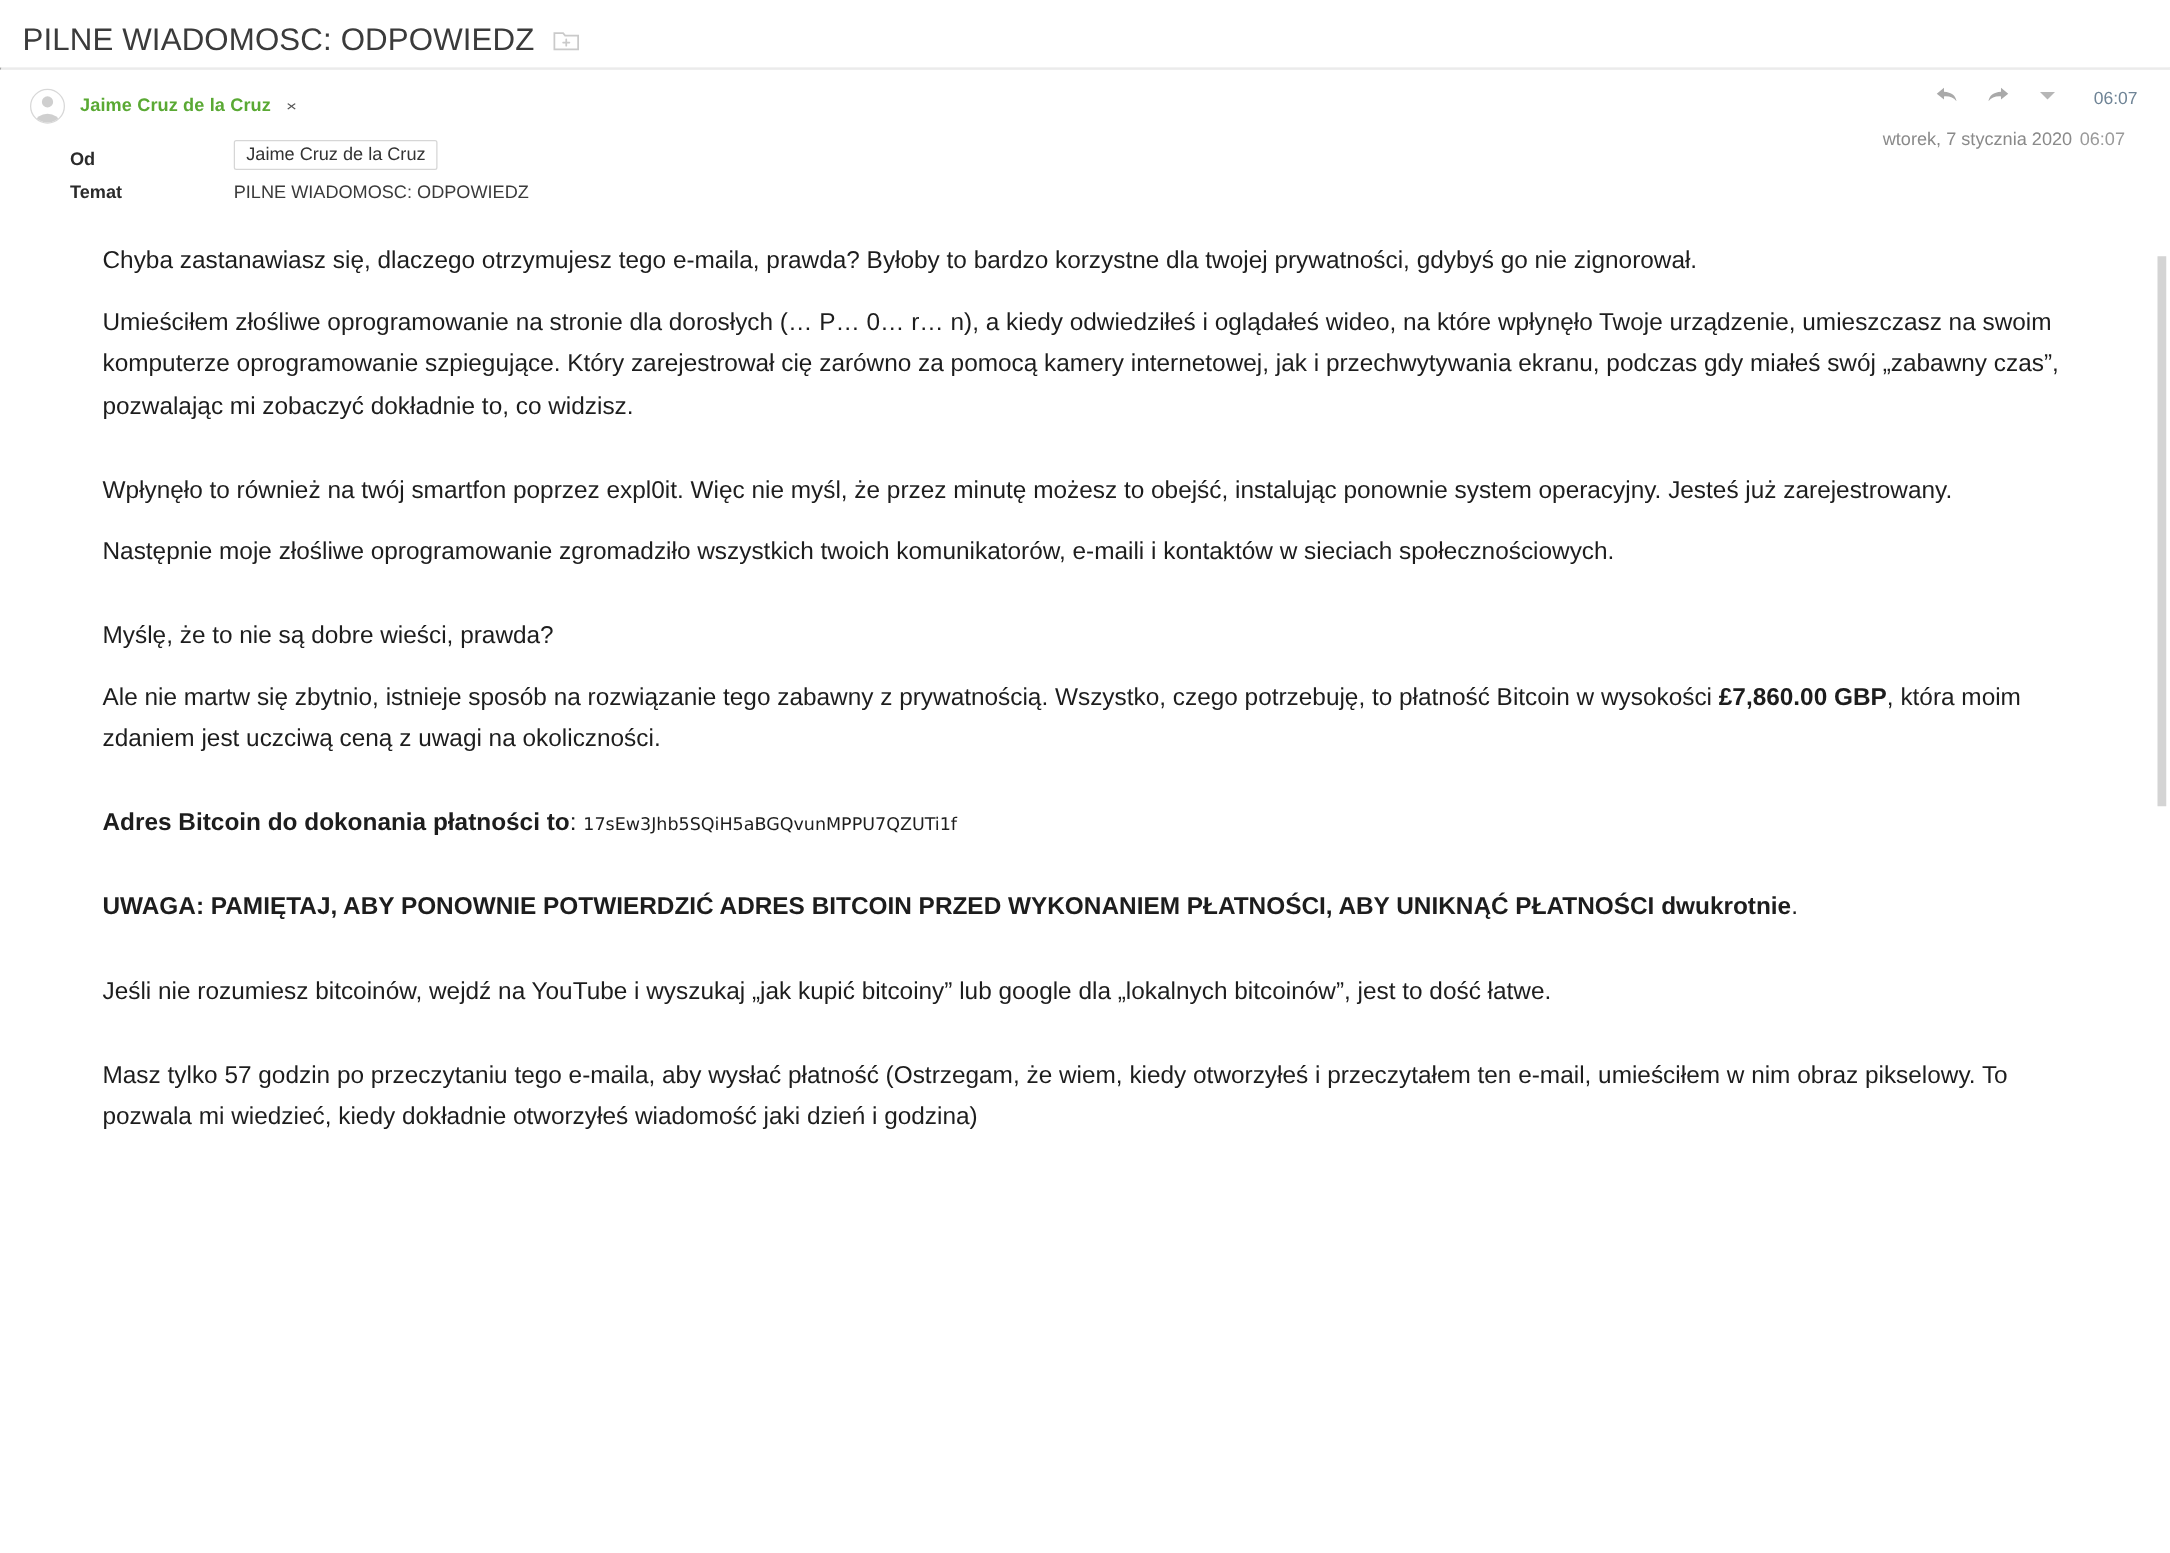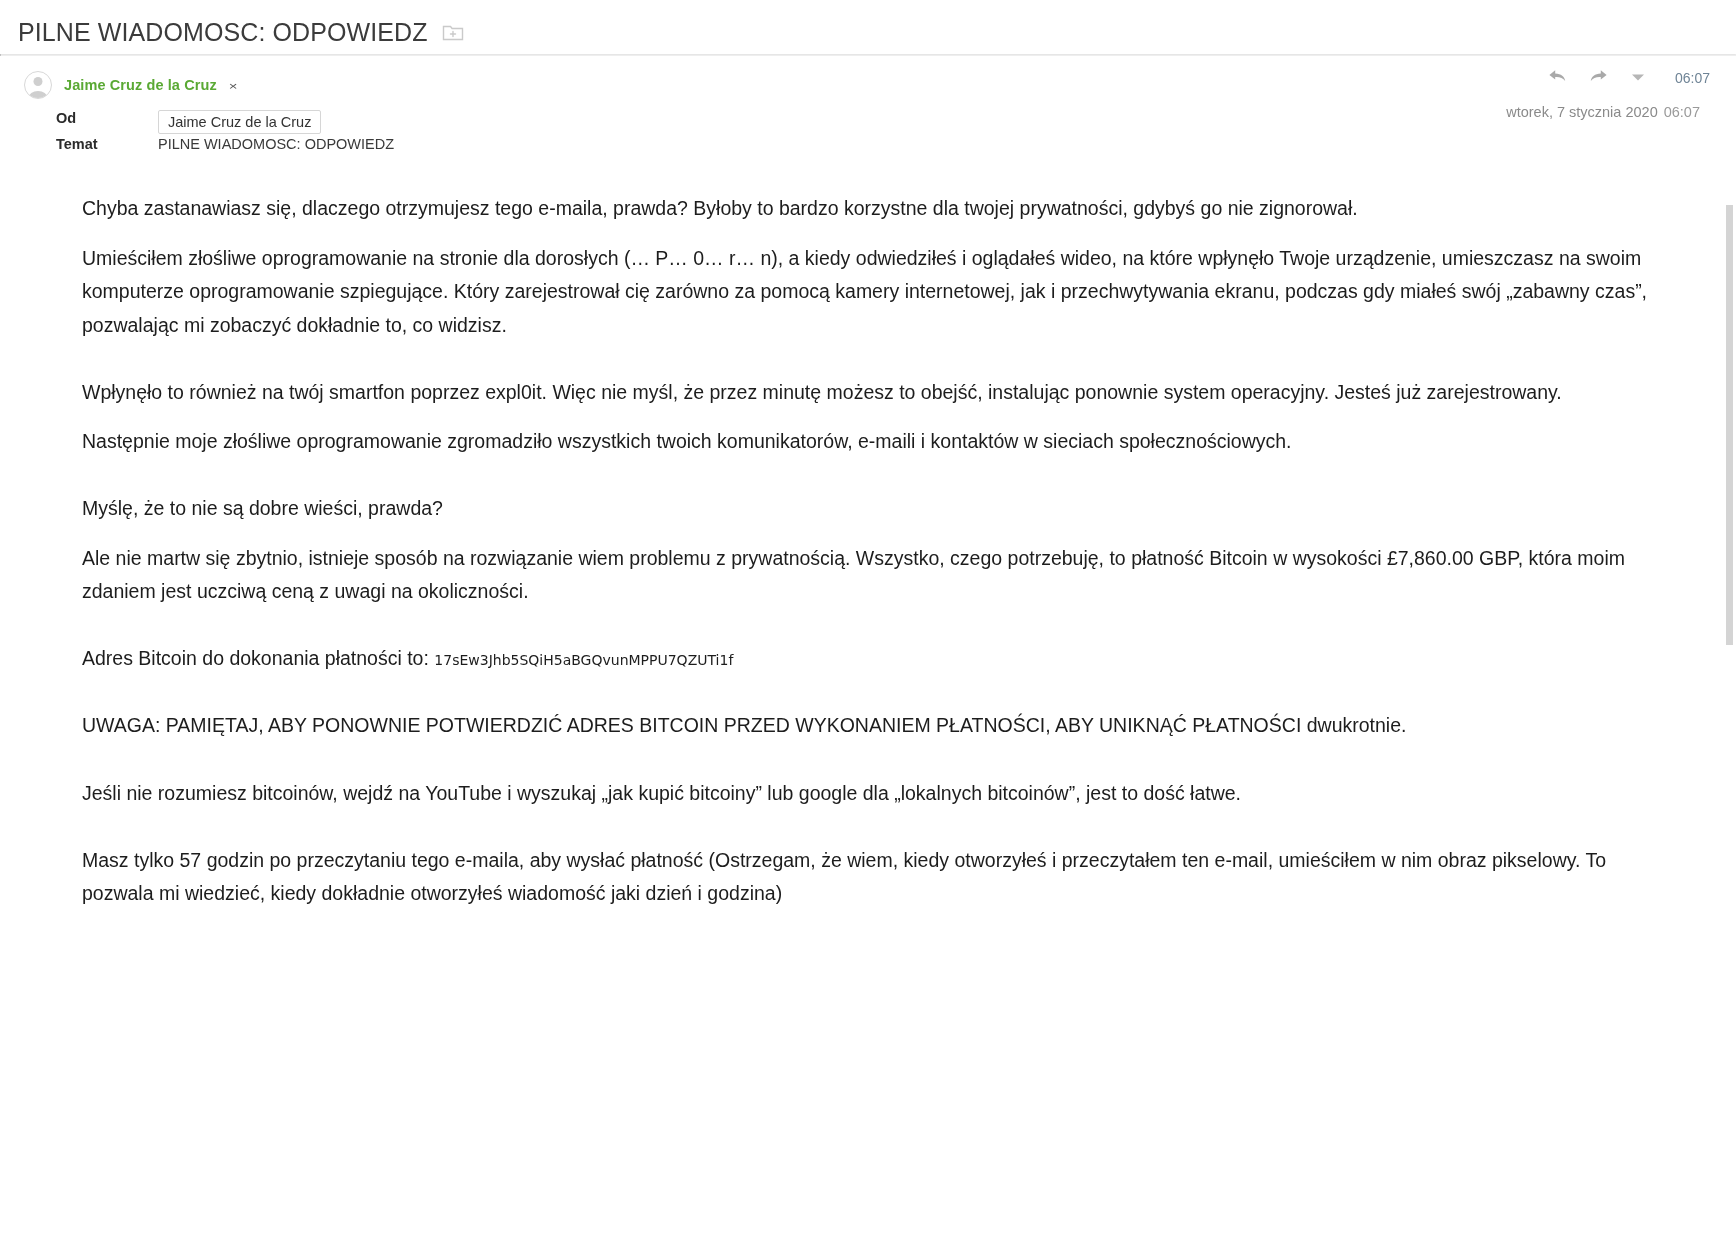--- a/index.html
+++ b/index.html
@@ -131,22 +131,23 @@
   .msg-date .d-time { color: #9a9a9a; margin-left: 6px; }
 
   
   .fields {
     margin-top: 10px;
     padding-left: 56px;
     font-size: 14.5px;
   }
   .field-row {
     display: flex;
-    align-items: flex-start;
+    align-items: flex-end;
     min-height: 26px;
+    gap: 29px;
   }
   .field-label {
     width: 102px;
     font-weight: bold;
     color: #2b2b2b;
     flex: none;
     font-size: 14.5px;
   }
   .field-chip {
     display: inline-block;
@@ -166,21 +167,21 @@
   
   .msg-body {
     position: relative;
     padding: 14px 60px 0 66px;
     font-size: 19.5px;
     line-height: 1.72;
     color: #1d1d1d;
   }
   .msg-body p { margin: 16px; }
   .msg-body p.gap { margin-top: 1.72em; }
-  .msg-body b, .msg-body strong { font-weight: normal; }
+  .msg-body b, .msg-body strong { font-weight: bold; }
   .mono-addr {
     font-family: "DejaVu Sans", sans-serif;
     font-size: 14px;
   }
 
   
   .scrollbar-track {
     position: absolute;
     right: 0;
     top: 170px;
@@ -255,21 +256,21 @@
   </div>
 </div>
 
 <div class="msg-body">
   <p>Chyba zastanawiasz się, dlaczego otrzymujesz tego e-maila, prawda? Byłoby to bardzo korzystne dla twojej prywatności, gdybyś go nie zignorował.</p>
   <p>Umieściłem złośliwe oprogramowanie na stronie dla dorosłych (… P… 0… r… n), a kiedy odwiedziłeś i oglądałeś wideo, na które wpłynęło Twoje urządzenie, umieszczasz na swoim komputerze oprogramowanie szpiegujące. Który zarejestrował cię zarówno za pomocą kamery internetowej, jak i przechwytywania ekranu, podczas gdy miałeś swój „zabawny czas”, pozwalając mi zobaczyć dokładnie to, co widzisz.</p>
   <p class="gap">Wpłynęło to również na twój smartfon poprzez expl0it. Więc nie myśl, że przez minutę możesz to obejść, instalując ponownie system operacyjny. Jesteś już zarejestrowany.</p>
   <p>Następnie moje złośliwe oprogramowanie zgromadziło wszystkich twoich komunikatorów, e-maili i kontaktów w sieciach społecznościowych.</p>
   <p class="gap">Myślę, że to nie są dobre wieści, prawda?</p>
   <p>
-    <span>Ale nie martw się zbytnio, istnieje sposób na rozwiązanie wiem problemu z prywatnością. Wszystko, czego potrzebuję, to płatność Bitcoin w wysokości </span><b>£7,860.00 GBP</b><span>, która moim zdaniem jest uczciwą ceną z uwagi na okoliczności.</span>
+    <span>Ale nie martw się zbytnio, istnieje sposób na rozwiązanie tego zabawny z prywatnością. Wszystko, czego potrzebuję, to płatność Bitcoin w wysokości </span><b>£7,860.00 GBP</b><span>, która moim zdaniem jest uczciwą ceną z uwagi na okoliczności.</span>
   </p>
   <p class="gap">
     <b>Adres Bitcoin do dokonania płatności to</b><span>: </span><span class="mono-addr">17sEw3Jhb5SQiH5aBGQvunMPPU7QZUTi1f</span>
   </p>
   <p class="gap">
     <b>UWAGA: PAMIĘTAJ, ABY PONOWNIE POTWIERDZIĆ ADRES BITCOIN PRZED WYKONANIEM PŁATNOŚCI, ABY UNIKNĄĆ PŁATNOŚCI dwukrotnie</b><span>.</span>
   </p>
   <p class="gap">Jeśli nie rozumiesz bitcoinów, wejdź na YouTube i wyszukaj „jak kupić bitcoiny” lub google dla „lokalnych bitcoinów”, jest to dość łatwe.</p>
   <p class="gap">Masz tylko 57 godzin po przeczytaniu tego e-maila, aby wysłać płatność (Ostrzegam, że wiem, kiedy otworzyłeś i przeczytałem ten e-mail, umieściłem w nim obraz pikselowy. To pozwala mi wiedzieć, kiedy dokładnie otworzyłeś wiadomość jaki dzień i godzina)</p>
 </div>

